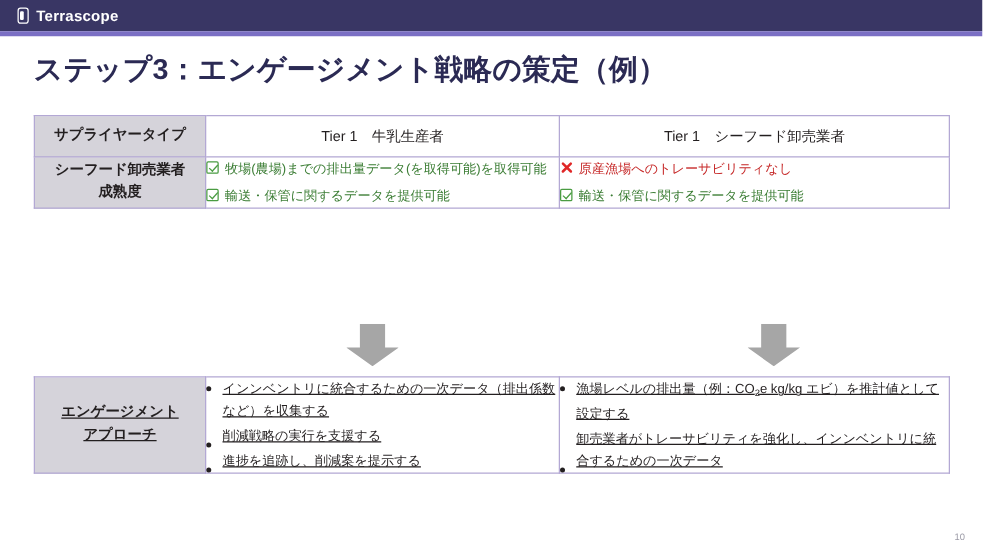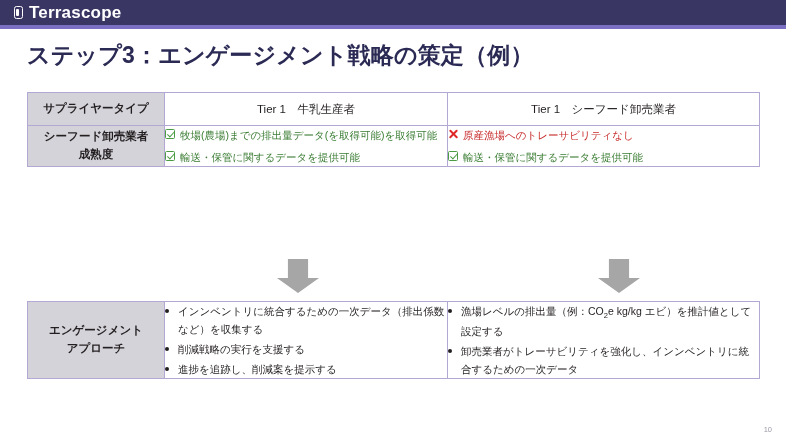--- a/index.html
+++ b/index.html
@@ -45,21 +45,21 @@
     position: absolute;
     left: 1.4px;
     top: 2.0px;
     width: 2.2px;
     height: 6.5px;
     background: #ffffff;
     border-radius: 1px;
   }
   .brand-name {
     color: #ffffff;
-    font-size: 17px;
+    font-size: 12px;
     font-weight: bold;
     letter-spacing: 0.2px;
     line-height: 1;
   }
   .accentstrip {
     position: absolute;
     left: 0; top: 25px;
     width: 786px;
     height: 4px;
     background: #7b6fc4;
@@ -190,39 +190,40 @@
     left: 27px;
     top: 301px;
     width: 732px;
     border-collapse: collapse;
     table-layout: fixed;
   }
   .table-bot td {
     border: 1px solid #b3a8d4;
     vertical-align: middle;
     padding: 0;
+    text-decoration: underline;
   }
   .bullet-cell {
     background: #ffffff;
     padding: 9px 12px 9px 10px;
     font-size: 10.5px;
     line-height: 1.72;
     vertical-align: top;
   }
   .bul-list {
     margin: 0;
     padding: 0;
     list-style: none;
   }
   .bul-item {
     display: flex;
     align-items: flex-start;
     gap: 9px;
   }
-  .bul-item + .bul-item { margin-top: 2px; }
+  .bul-item + .bul-item { margin-top: 2px; align-items: flex-end; }
   .bul-dot {
     flex: 0 0 auto;
     width: 4px; height: 4px;
     border-radius: 50%;
     background: #231f20;
     margin-top: 7px;
   }
   .bul-text { flex: 1 1 auto; }
   .sub { font-size: 0.72em; vertical-align: sub; }
 

